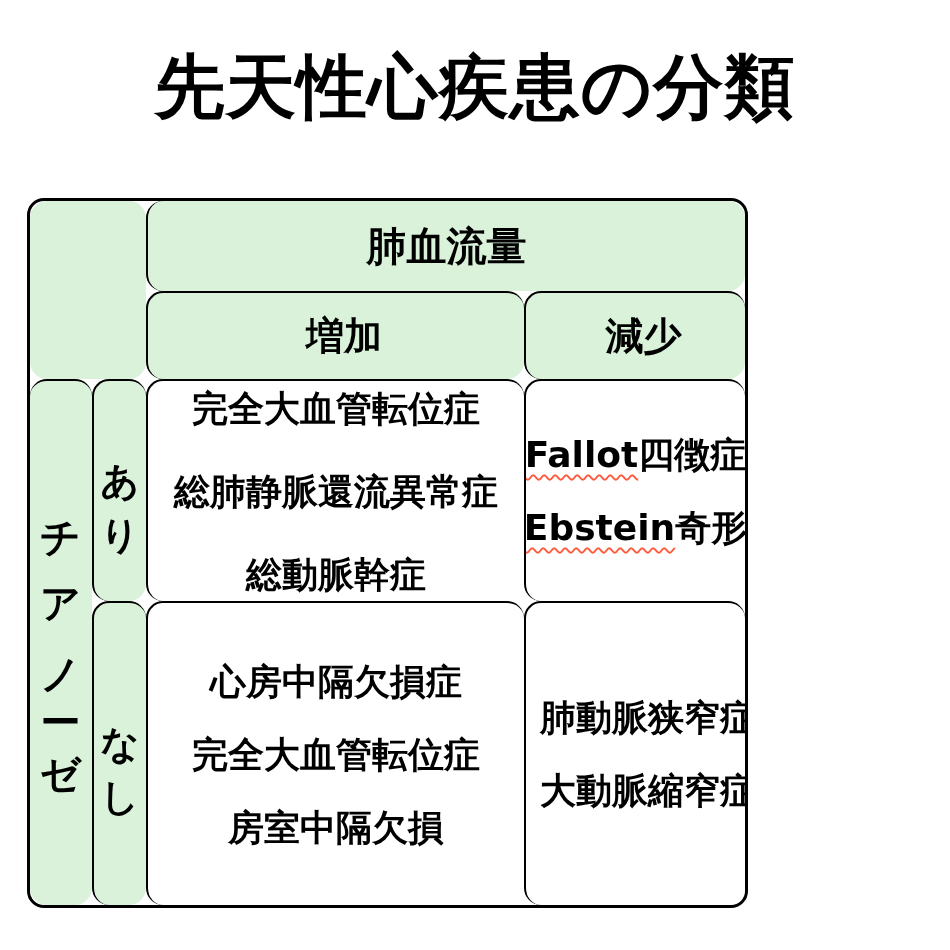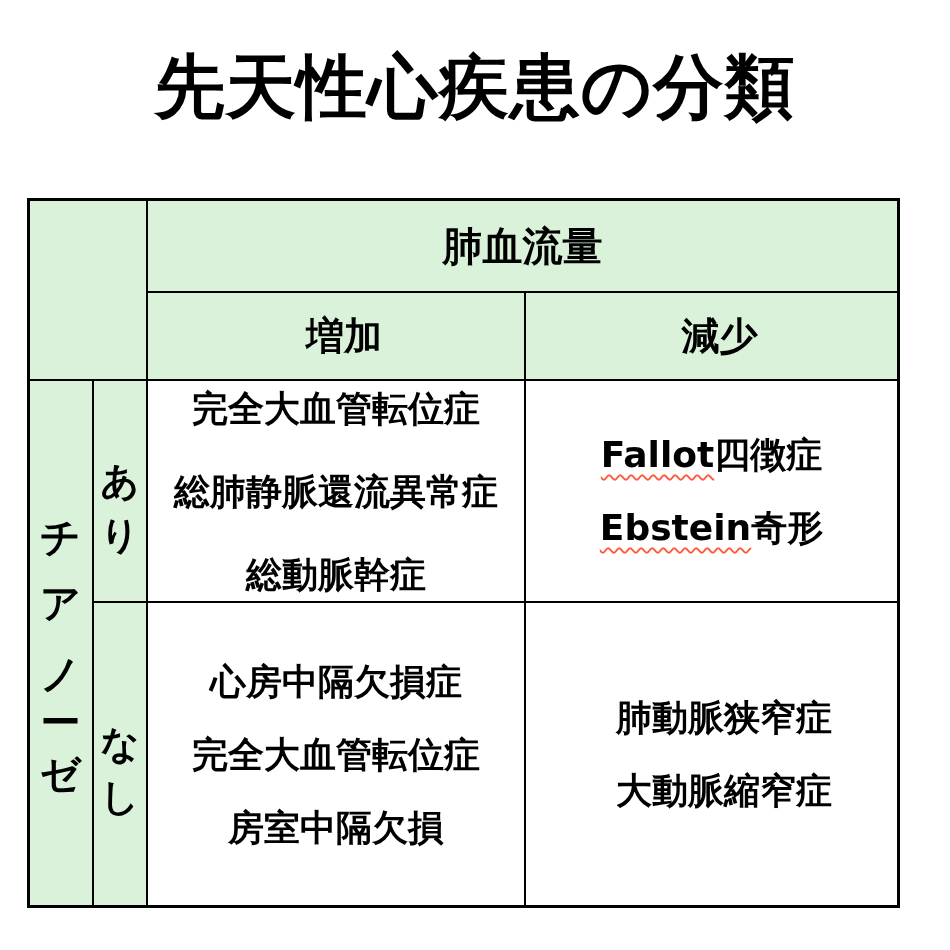--- a/index.html
+++ b/index.html
@@ -2,21 +2,21 @@
 <html lang="ja" style="--header-bg: #d9f2d9; --body-bg: #ffffff; --border: #000000; --spellcheck: #ff5a3c;"><head>
 <meta charset="utf-8">
 <style>
   :root {
     --header-bg: #d9f2d9;
     --body-bg: #ffffff;
     --border: #000000;
     --spellcheck: #ff5a3c;
     --text: #000000;
   }
-  * { box-sizing: border-box; margin: 0; padding: 0; }
+  * { box-sizing: border-box; margin: 0; padding: 0; border-radius: 17px; }
   html, body { width: 950px; height: 950px; }
   body {
     background: var(--body-bg);
     color: var(--text);
     font-family: "DejaVu Sans", "Liberation Sans", sans-serif;
     font-weight: 700;
     overflow: hidden;
   }
   .slide { position: relative; width: 950px; height: 950px; }
 
@@ -26,21 +26,21 @@
     text-align: center;
     font-size: 70px;
     line-height: 105px;
     font-weight: 700;
     letter-spacing: 1px;
   }
 
   .table {
     position: absolute;
     left: 27px; top: 198px;
-    width: 873px; height: 710px;
+    width: 721px; height: 710px;
     border: 3px solid var(--border);
     display: grid;
     grid-template-columns: 62px 54px 378px 1fr;
     grid-template-rows: 90px 88px 222px 1fr;
   }
   .cell {
     display: flex;
     align-items: center;
     justify-content: center;
     overflow: hidden;

